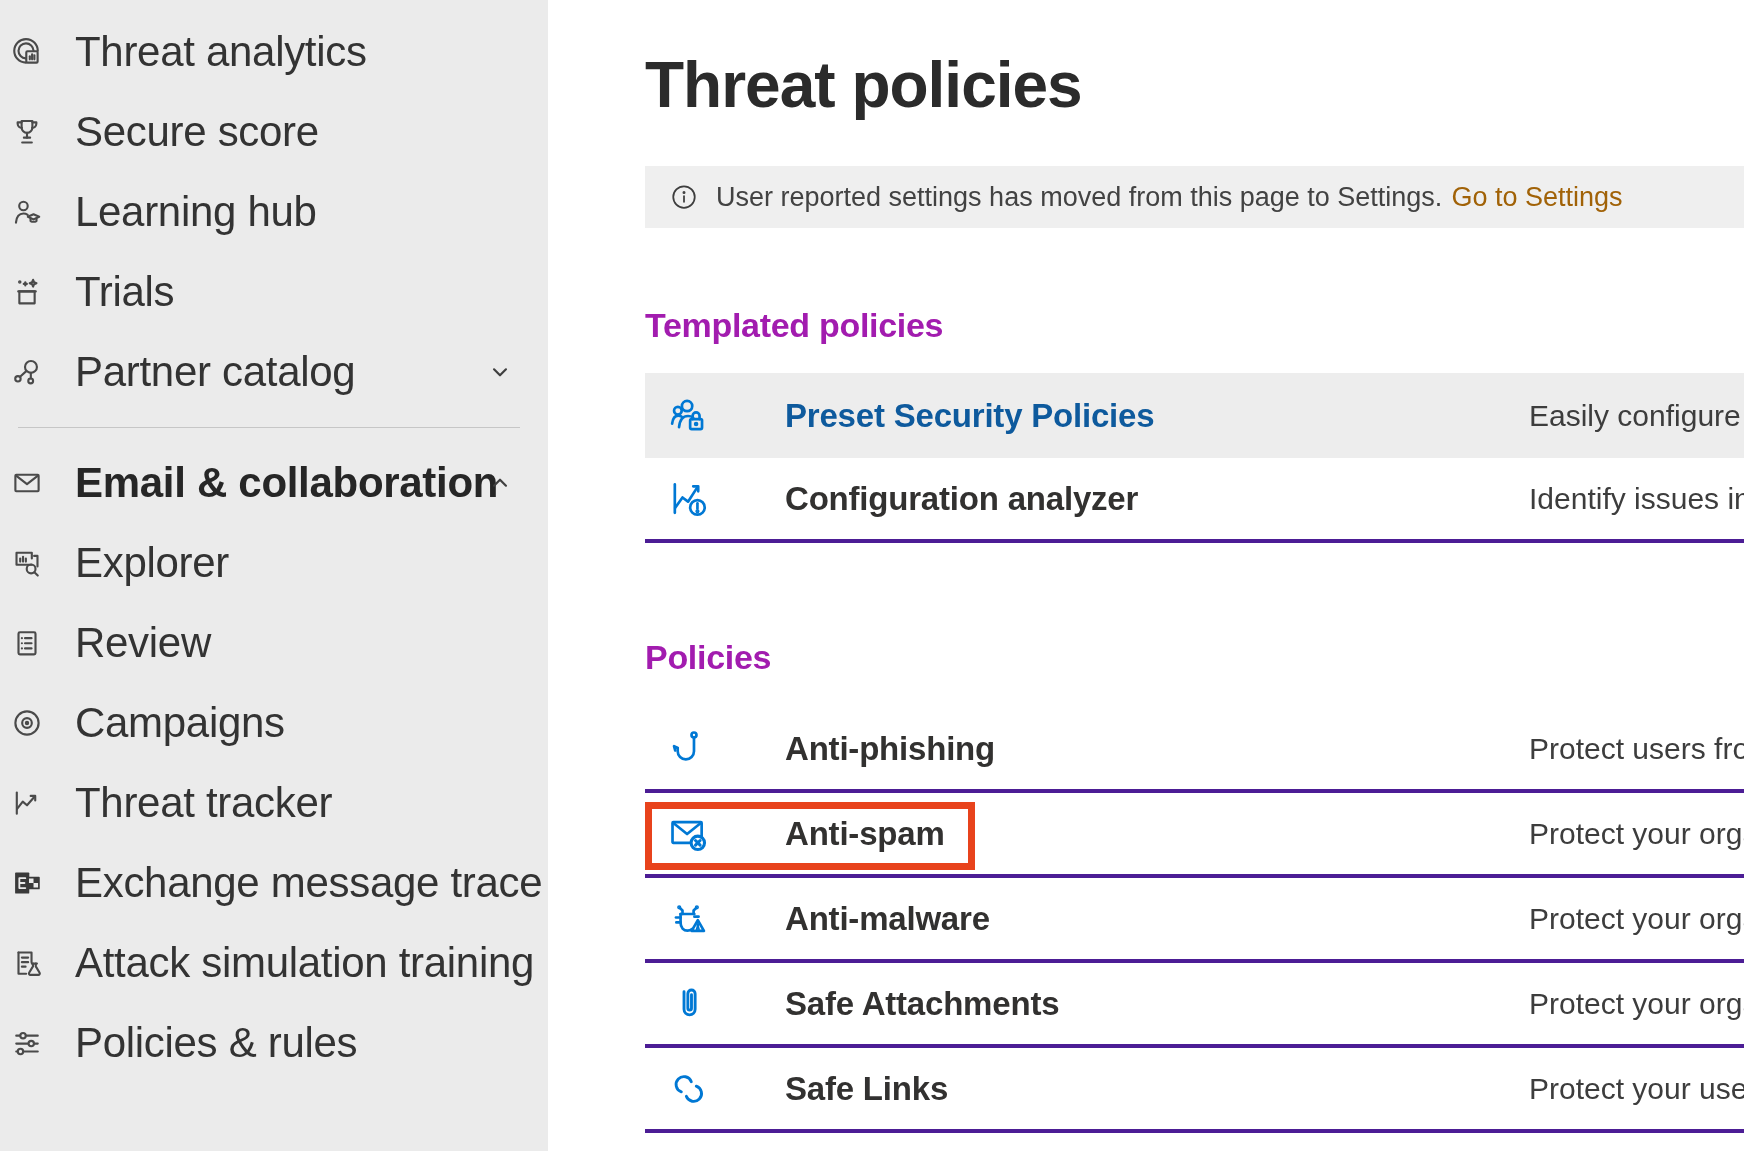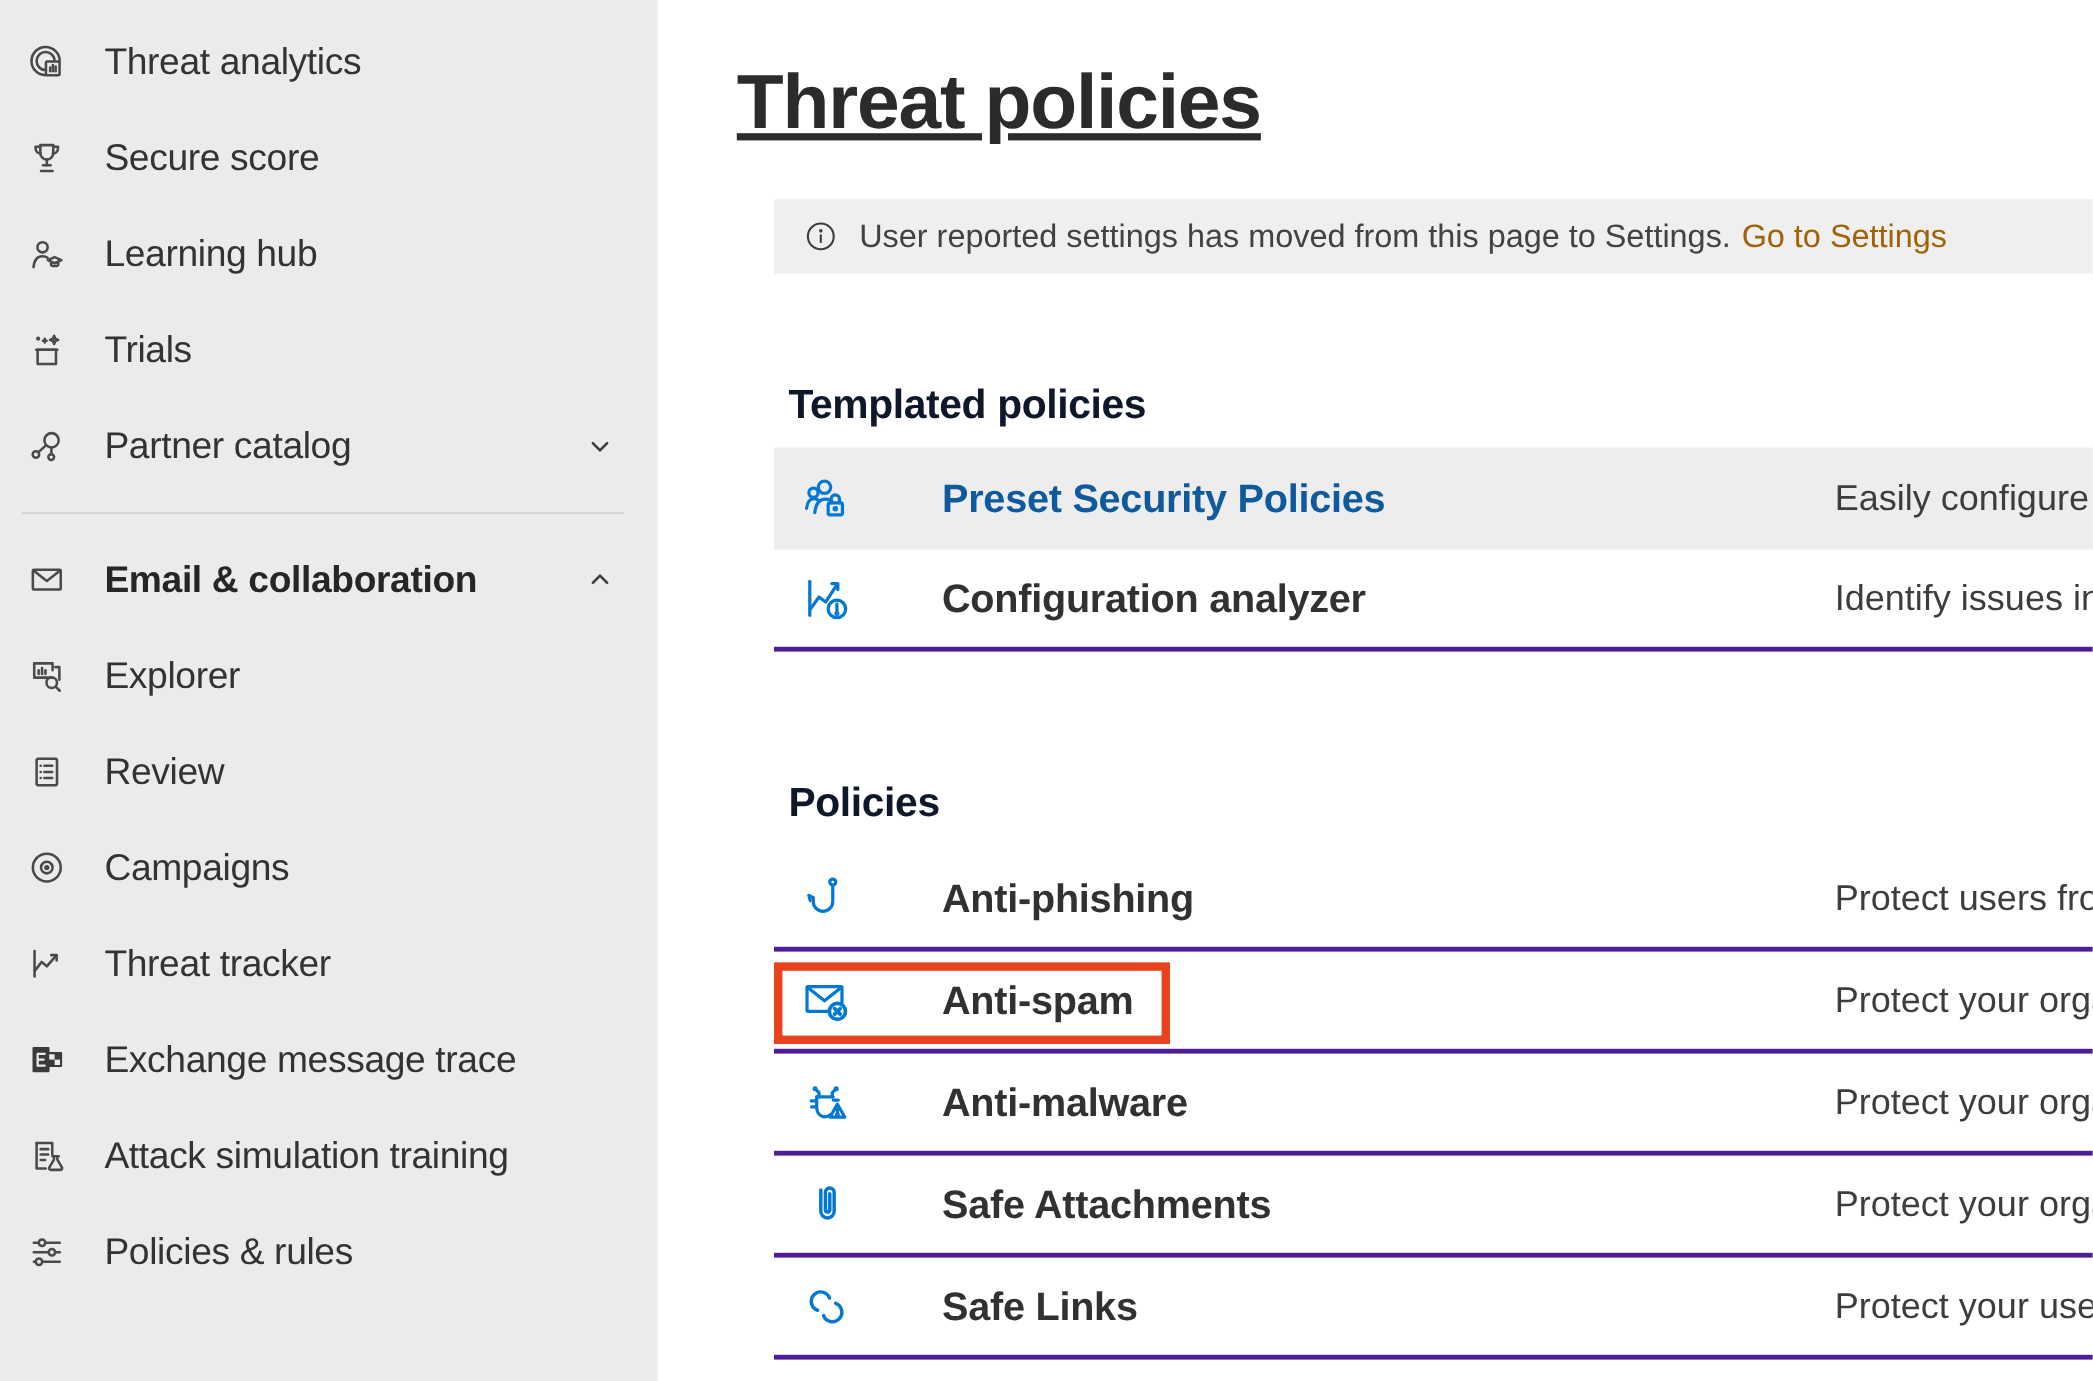--- a/index.html
+++ b/index.html
@@ -9,46 +9,46 @@
     font-family:"Liberation Sans","DejaVu Sans",sans-serif;
   }
   svg{width:100%;height:100%;display:block;}
 
   
   .sidebar{
     position:absolute;left:0;top:0;width:548px;height:1151px;
     background:#ebebeb;box-sizing:border-box;padding-top:12px;
   }
   .side-item{
-    height:80px;display:flex;align-items:center;padding-left:22px;
-    position:relative;font-size:31px;color:#333333;cursor:pointer;
+    height:80px;display:flex;align-items:center;padding-left:10px;
+    position:relative;font-size:42px;color:#333333;cursor:pointer;
   }
   .side-item .s-icon{width:34px;height:34px;margin-right:31px;color:#4a4a4a;flex:none;}
   .side-item .s-label{letter-spacing:-0.3px;white-space:nowrap;}
   .side-item.bold .s-label{font-weight:700;color:#262626;}
   .chev{position:absolute;left:487px;top:50%;transform:translateY(-50%);
     width:26px;height:26px;color:#3f3f3f;}
   .side-divider{height:1px;background:#c6c6c6;margin:15px 28px 15px 18px;}
 
   
   .title{
-    position:absolute;left:614px;top:48px;margin:0;
-    font-size:64px;font-weight:700;color:#2b2b2b;letter-spacing:-1px;white-space:nowrap;text-decoration:underline;
+    position:absolute;left:645px;top:48px;margin:0;
+    font-size:64px;font-weight:700;color:#2b2b2b;letter-spacing:-1px;white-space:nowrap;
   }
   .banner{
     position:absolute;left:645px;top:166px;right:0;height:62px;background:#efefef;
     display:flex;align-items:center;font-size:27px;color:#424242;
   }
   .banner .i-icon{width:30px;height:30px;margin:0 17px 0 24px;color:#3d3d3d;flex:none;}
   .banner .b-text{white-space:nowrap;}
   .banner a{color:#a16207;text-decoration:none;margin-left:9px;white-space:nowrap;cursor:pointer;}
 
   .section-h{
-    position:absolute;left:645px;margin:12px;font-size:34px;font-weight:700;
-    color:#0f172a;letter-spacing:-0.3px;white-space:nowrap;
+    position:absolute;left:645px;margin:0;font-size:34px;font-weight:700;
+    color:#a21caf;letter-spacing:-0.3px;white-space:nowrap;
   }
   #h-templated{top:306px;}
   #h-policies{top:638px;}
 
   .rows{position:absolute;left:645px;right:0;}
   #templated-rows{top:373px;}
   #policy-rows{top:708px;}
 
   .row{height:85px;position:relative;display:flex;align-items:center;
     box-sizing:border-box;cursor:pointer;background:transparent;}

